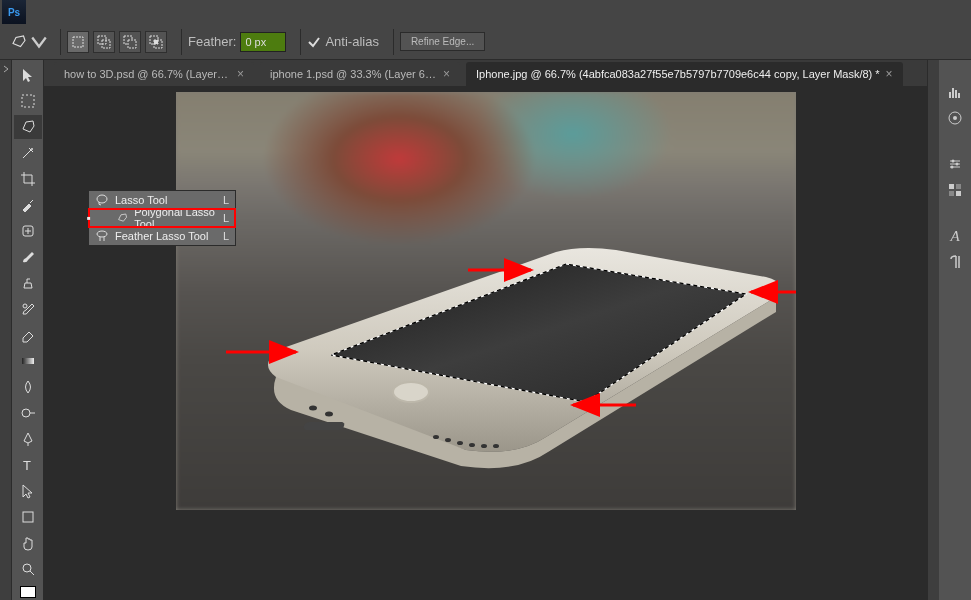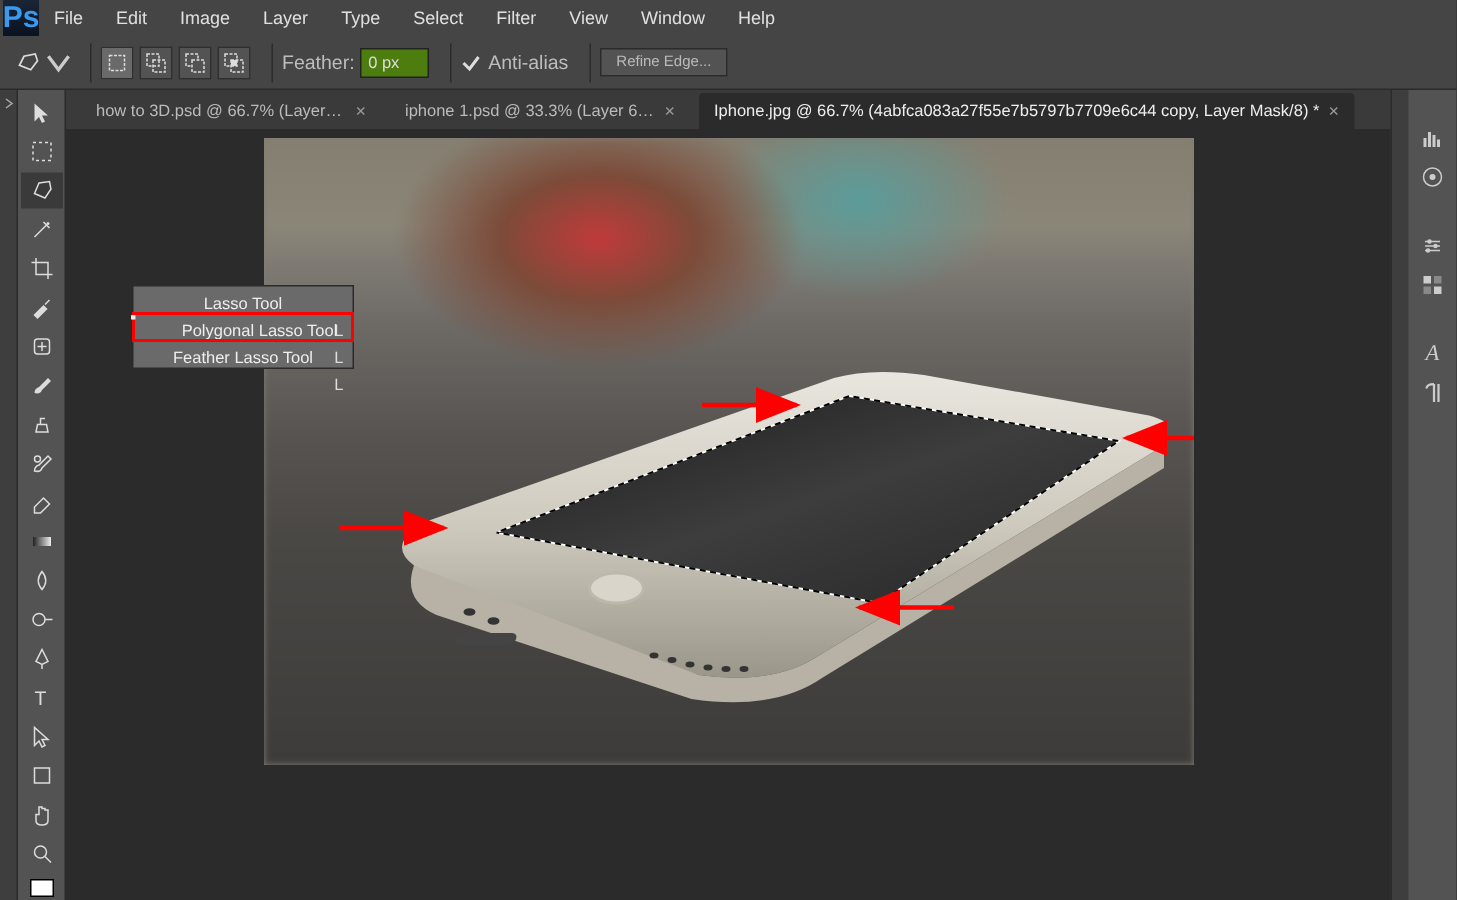--- a/index.html
+++ b/index.html
@@ -1,18 +1,18 @@
 <!DOCTYPE html>
 <html><head>
 <meta charset="utf-8">
 <style>
 * { margin: 0; padding: 0; box-sizing: border-box; font-family: "Segoe UI", Tahoma, sans-serif; }
 body { background: #454545; width: 971px; height: 600px; overflow: hidden; color: #e0e0e0; font-size: 12px; }
 .header { display: flex; align-items: center; height: 24px; background: #454545; padding-left: 2px; }
-.logo { width: 24px; height: 24px; display: flex; align-items: center; justify-content: center; font-weight: bold; font-size: 20px; background: linear-gradient(#1a2536, #0b1220); color: #3a9af0; margin-right: 0; }
+.logo { width: 24px; height: 24px; display: flex; align-items: center; justify-content: center; font-weight: bold; font-size: 10px; background: linear-gradient(#1a2536, #0b1220); color: #3a9af0; margin-right: 14px; }
 .menu-bar { display: flex; gap: 2px; }
 .menu-item { padding: 3px 10px; cursor: pointer; }
 .options-bar { height: 36px; background: #454545; display: flex; align-items: center; padding: 0 6px; gap: 8px; border-bottom: 1px solid #2b2b2b; }
 .opt-tool-sel { display: flex; align-items: center; gap: 2px; padding: 2px 4px; }
 .opt-tool-sel svg { width: 18px; height: 18px; }
 .opt-group { display: flex; gap: 4px; padding: 0 6px; border-left: 1px solid #2b2b2b; height: 26px; align-items: center; }
 .opt-btn { width: 22px; height: 22px; background: #535353; border: 1px solid #2f2f2f; display: flex; align-items: center; justify-content: center; }
 .opt-btn.active { background: #6a6a6a; }
 .feather-label { font-size: 13px; color: #bdbdbd; }
 .feather-input { width: 46px; height: 20px; background: #4d7c0f; border: 1px solid #222; color: #ddd; font-size: 11px; padding: 0 4px; }
@@ -32,44 +32,32 @@
 .tab { display: flex; align-items: center; gap: 6px; height: 24px; padding: 0 10px; font-size: 11px; color: #bbb; background: #3a3a3a; border-top-left-radius: 3px; border-top-right-radius: 3px; max-width: 200px; }
 .tab.active { background: #2b2b2b; color: #eee; }
 .tab-close { font-size: 12px; color: #999; cursor: pointer; }
 .canvas-wrap { flex: 1; position: relative; display: flex; align-items: flex-start; justify-content: center; padding-top: 6px; }
 .canvas { position: relative; width: 620px; height: 418px; background: #807d76; overflow: hidden; }
 .canvas .blur-bg { position: absolute; inset: 0; background: radial-gradient(ellipse 220px 140px at 36% 16%, #c03a3a 0%, #7c4b39 30%, rgba(130,130,120,0) 62%),
                                            radial-gradient(ellipse 180px 120px at 64% 10%, #5b9c9a 0%, rgba(90,150,148,0) 55%),
                                            linear-gradient(180deg, #857f70 0%, #8a8678 14%, #7b7771 22%, #6d6a66 30%, #565350 48%, #4a4845 64%, #3e3c3a 100%); filter: blur(2px); }
 .phone { position: absolute; left: 60px; top: 150px; width: 540px; height: 260px; }
 .flyout { position: absolute; left: 44px; top: 130px; width: 148px; background: #6a6a6a; border: 1px solid #2b2b2b; z-index: 50; }
-.flyout-row { display: flex; align-items: center; height: 18px; padding: 0 6px; font-size: 11px; color: #eee; gap: 6px; position: relative; flex-direction: column; }
+.flyout-row { display: flex; align-items: center; height: 18px; padding: 0 6px; font-size: 11px; color: #eee; gap: 6px; position: relative; }
 .flyout-row .shortcut { margin-left: auto; color: #ddd; }
 .flyout-row.highlight { outline: 2px solid #ff0000; outline-offset: -1px; padding-left: 28px; }
 .flyout-row.selected::before { content: "■"; font-size: 6px; position: absolute; left: -2px; color: #eee; }
 .swatch-row { display:flex; flex-direction:column; gap:2px; margin-top:4px; align-items:center;}
 .swatch { width:16px; height:12px; background:#fff; border:1px solid #000; }
 </style>
 </head>
 <body>
 
 <div class="header">
   <div class="logo">Ps</div>
-  <div class="menu-bar">
-    <div class="menu-item">File</div>
-    <div class="menu-item">Edit</div>
-    <div class="menu-item">Image</div>
-    <div class="menu-item">Layer</div>
-    <div class="menu-item">Type</div>
-    <div class="menu-item">Select</div>
-    <div class="menu-item">Filter</div>
-    <div class="menu-item">View</div>
-    <div class="menu-item">Window</div>
-    <div class="menu-item">Help</div>
-  </div>
 </div>
 
 <div class="options-bar">
   <div class="opt-tool-sel">
     <svg viewBox="0 0 24 24">
         <path d="M4 14 L8 6 L18 4 L20 10 L14 18 L4 14 Z" fill="none" stroke="#ddd" stroke-width="1.5"></path>
       </svg>
     <svg width="8" height="8" viewBox="0 0 8 8">
         <path d="M1 2 L4 6 L7 2" fill="none" stroke="#ccc" stroke-width="1"></path>
       </svg>

